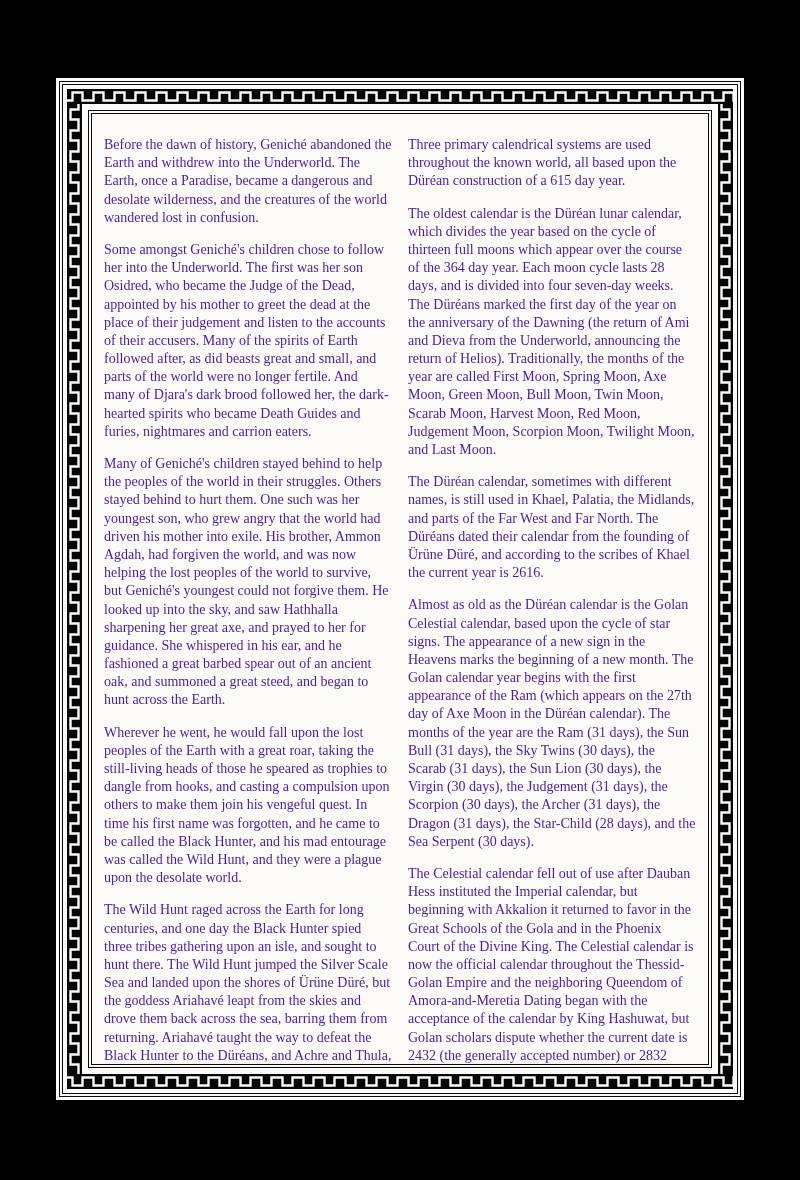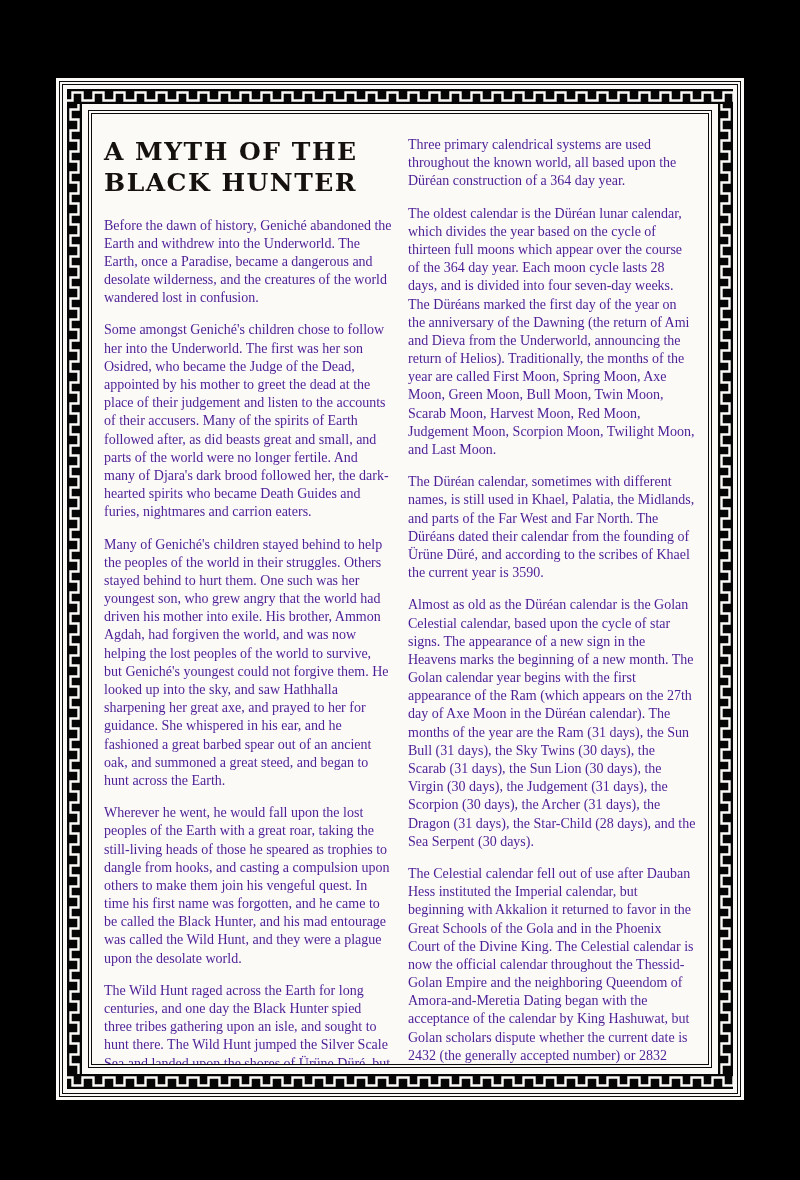--- a/index.html
+++ b/index.html
@@ -115,34 +115,32 @@
             </defs>
             <rect width="15" height="100%" fill="url(#mv-right)"></rect>
           </svg>
 
           <div class="g1">
             <div class="f3">
               <div class="f4">
                 <div class="columns">
 
                   <section class="col">
-                    <h1 class="col-title">A MYTH OF THE
-BLACK HUNTER</h1>
                     <p>Before the dawn of history, Geniché abandoned the Earth and withdrew into the Underworld.  The Earth, once a Paradise, became a dangerous and desolate wilderness, and the creatures of the world wandered lost in confusion.</p>
                     <p>Some amongst Geniché's children chose to follow her into the Underworld.  The first was her son Osidred, who became the Judge of the Dead, appointed by his mother to greet the dead at the place of their judgement and listen to the accounts of their accusers.  Many of the spirits of Earth followed after, as did beasts great and small, and parts of the world were no longer fertile.  And many of Djara's dark brood followed her, the dark-hearted spirits who became Death Guides and furies, nightmares and carrion eaters.</p>
                     <p>Many of Geniché's children stayed behind to help the peoples of the world in their struggles.  Others stayed behind to hurt them.  One such was her youngest son, who grew angry that the world had driven his mother into exile.  His brother, Ammon Agdah, had forgiven the world, and was now helping the lost peoples of the world to survive, but Geniché's youngest could not forgive them.  He looked up into the sky, and saw Hathhalla sharpening her great axe, and prayed to her for guidance.  She whispered in his ear, and he fashioned a great barbed spear out of an ancient oak, and summoned a great steed, and began to hunt across the Earth.</p>
                     <p>Wherever he went, he would fall upon the lost peoples of the Earth with a great roar, taking the still-living heads of those he speared as trophies to dangle from hooks, and casting a compulsion upon others to make them join his vengeful quest.  In time his first name was forgotten, and he came to be called the Black Hunter, and his mad entourage was called the Wild Hunt, and they were a plague upon the desolate world.</p>
                     <p>The Wild Hunt raged across the Earth for long centuries, and one day the Black Hunter spied three tribes gathering upon an isle, and sought to hunt there.  The Wild Hunt jumped the Silver Scale Sea and landed upon the shores of Ürüne Düré, but the goddess Ariahavé leapt from the skies and drove them back across the sea, barring them from returning.  Ariahavé taught the way to defeat the Black Hunter to the Düréans, and Achre and Thula, Ceram and Oloma learned from them.  King Hashuwat and Agall together, Cewert, Surep; in time, a hundred heroes from across the world defeated the Black Hunter one by one, until he roared only in the dark places of the Earth where people rarely went.  Finally, the Düréan queen Hannath Hammergreia sought him out, and banished him to the Underworld.</p>
 
                   </section>
 
                   <section class="col">
-                    <p>Three primary calendrical systems are used throughout the known world, all based upon the Düréan construction of a 364 day year.</p>
+                    <p>Three primary calendrical systems are used throughout the known world, all based upon the Düréan construction of a 615 day year.</p>
                     <p>The oldest calendar is the Düréan lunar calendar, which divides the year based on the cycle of thirteen full moons which appear over the course of the 364 day year.  Each moon cycle lasts 28 days, and is divided into four seven-day weeks.  The Düréans marked the first day of the year on the anniversary of the Dawning (the return of Ami and Dieva from the Underworld, announcing the return of Helios).  Traditionally, the months of the year are called First Moon, Spring Moon, Axe Moon, Green Moon, Bull Moon, Twin Moon, Scarab Moon, Harvest Moon, Red Moon, Judgement Moon, Scorpion Moon, Twilight Moon, and Last Moon.</p>
-                    <p>The Düréan calendar, sometimes with different names, is still used in Khael, Palatia, the Midlands, and parts of the Far West and Far North.  The Düréans dated their calendar from the founding of Ürüne Düré, and according to the scribes of Khael the current year is 3590.</p>
+                    <p>The Düréan calendar, sometimes with different names, is still used in Khael, Palatia, the Midlands, and parts of the Far West and Far North.  The Düréans dated their calendar from the founding of Ürüne Düré, and according to the scribes of Khael the current year is 2616.</p>
                     <p>Almost as old as the Düréan calendar is the Golan Celestial calendar, based upon the cycle of star signs.  The appearance of a new sign in the Heavens marks the beginning of a new month.  The Golan calendar year begins with the first appearance of the Ram (which appears on the 27th day of Axe Moon in the Düréan calendar).  The months of the year are the Ram (31 days), the Sun Bull (31 days), the Sky Twins (30 days), the Scarab (31 days), the Sun Lion (30 days), the Virgin (30 days), the Judgement (31 days), the Scorpion (30 days), the Archer (31 days), the Dragon (31 days), the Star-Child (28 days), and the Sea Serpent (30 days).</p>
                     <p>The Celestial calendar fell out of use after Dauban Hess instituted the Imperial calendar, but beginning with Akkalion it returned to favor in the Great Schools of the Gola and in the Phoenix Court of the Divine King.  The Celestial calendar is now the official calendar throughout the Thessid-Golan Empire and the neighboring Queendom of Amora-and-Meretia   Dating began with the acceptance of the calendar by King Hashuwat, but Golan scholars dispute whether the current date is 2432 (the generally accepted number) or 2832 (making the calendar older than the Düréan calendar).  Official Imperial annals are dated from the ascent of Akkalion to the Emperor's throne, 446 years ago.</p>
                     <p>The third primary calendar is the Imperial Avellan calendar, created and instituted by Dauban Hess, the Golden Emperor.  The beginning of the year is marked at the anniversary of the Divine King's return from exile, when Islik emerged from his ordeals in the Underworld (corresponding to the 4th day of First Moon in the Düréan calendar).  The year is divided into 12 months of varying length patterned to some extent after the Celesial calendar; some uncertainty exists over whether the divisions were arbitrary or based upon the anniversaries of various heroic deeds performed by the Divine King and his followers.</p>
 
                   </section>
 
                 </div>
               </div>
             </div>
           </div>

